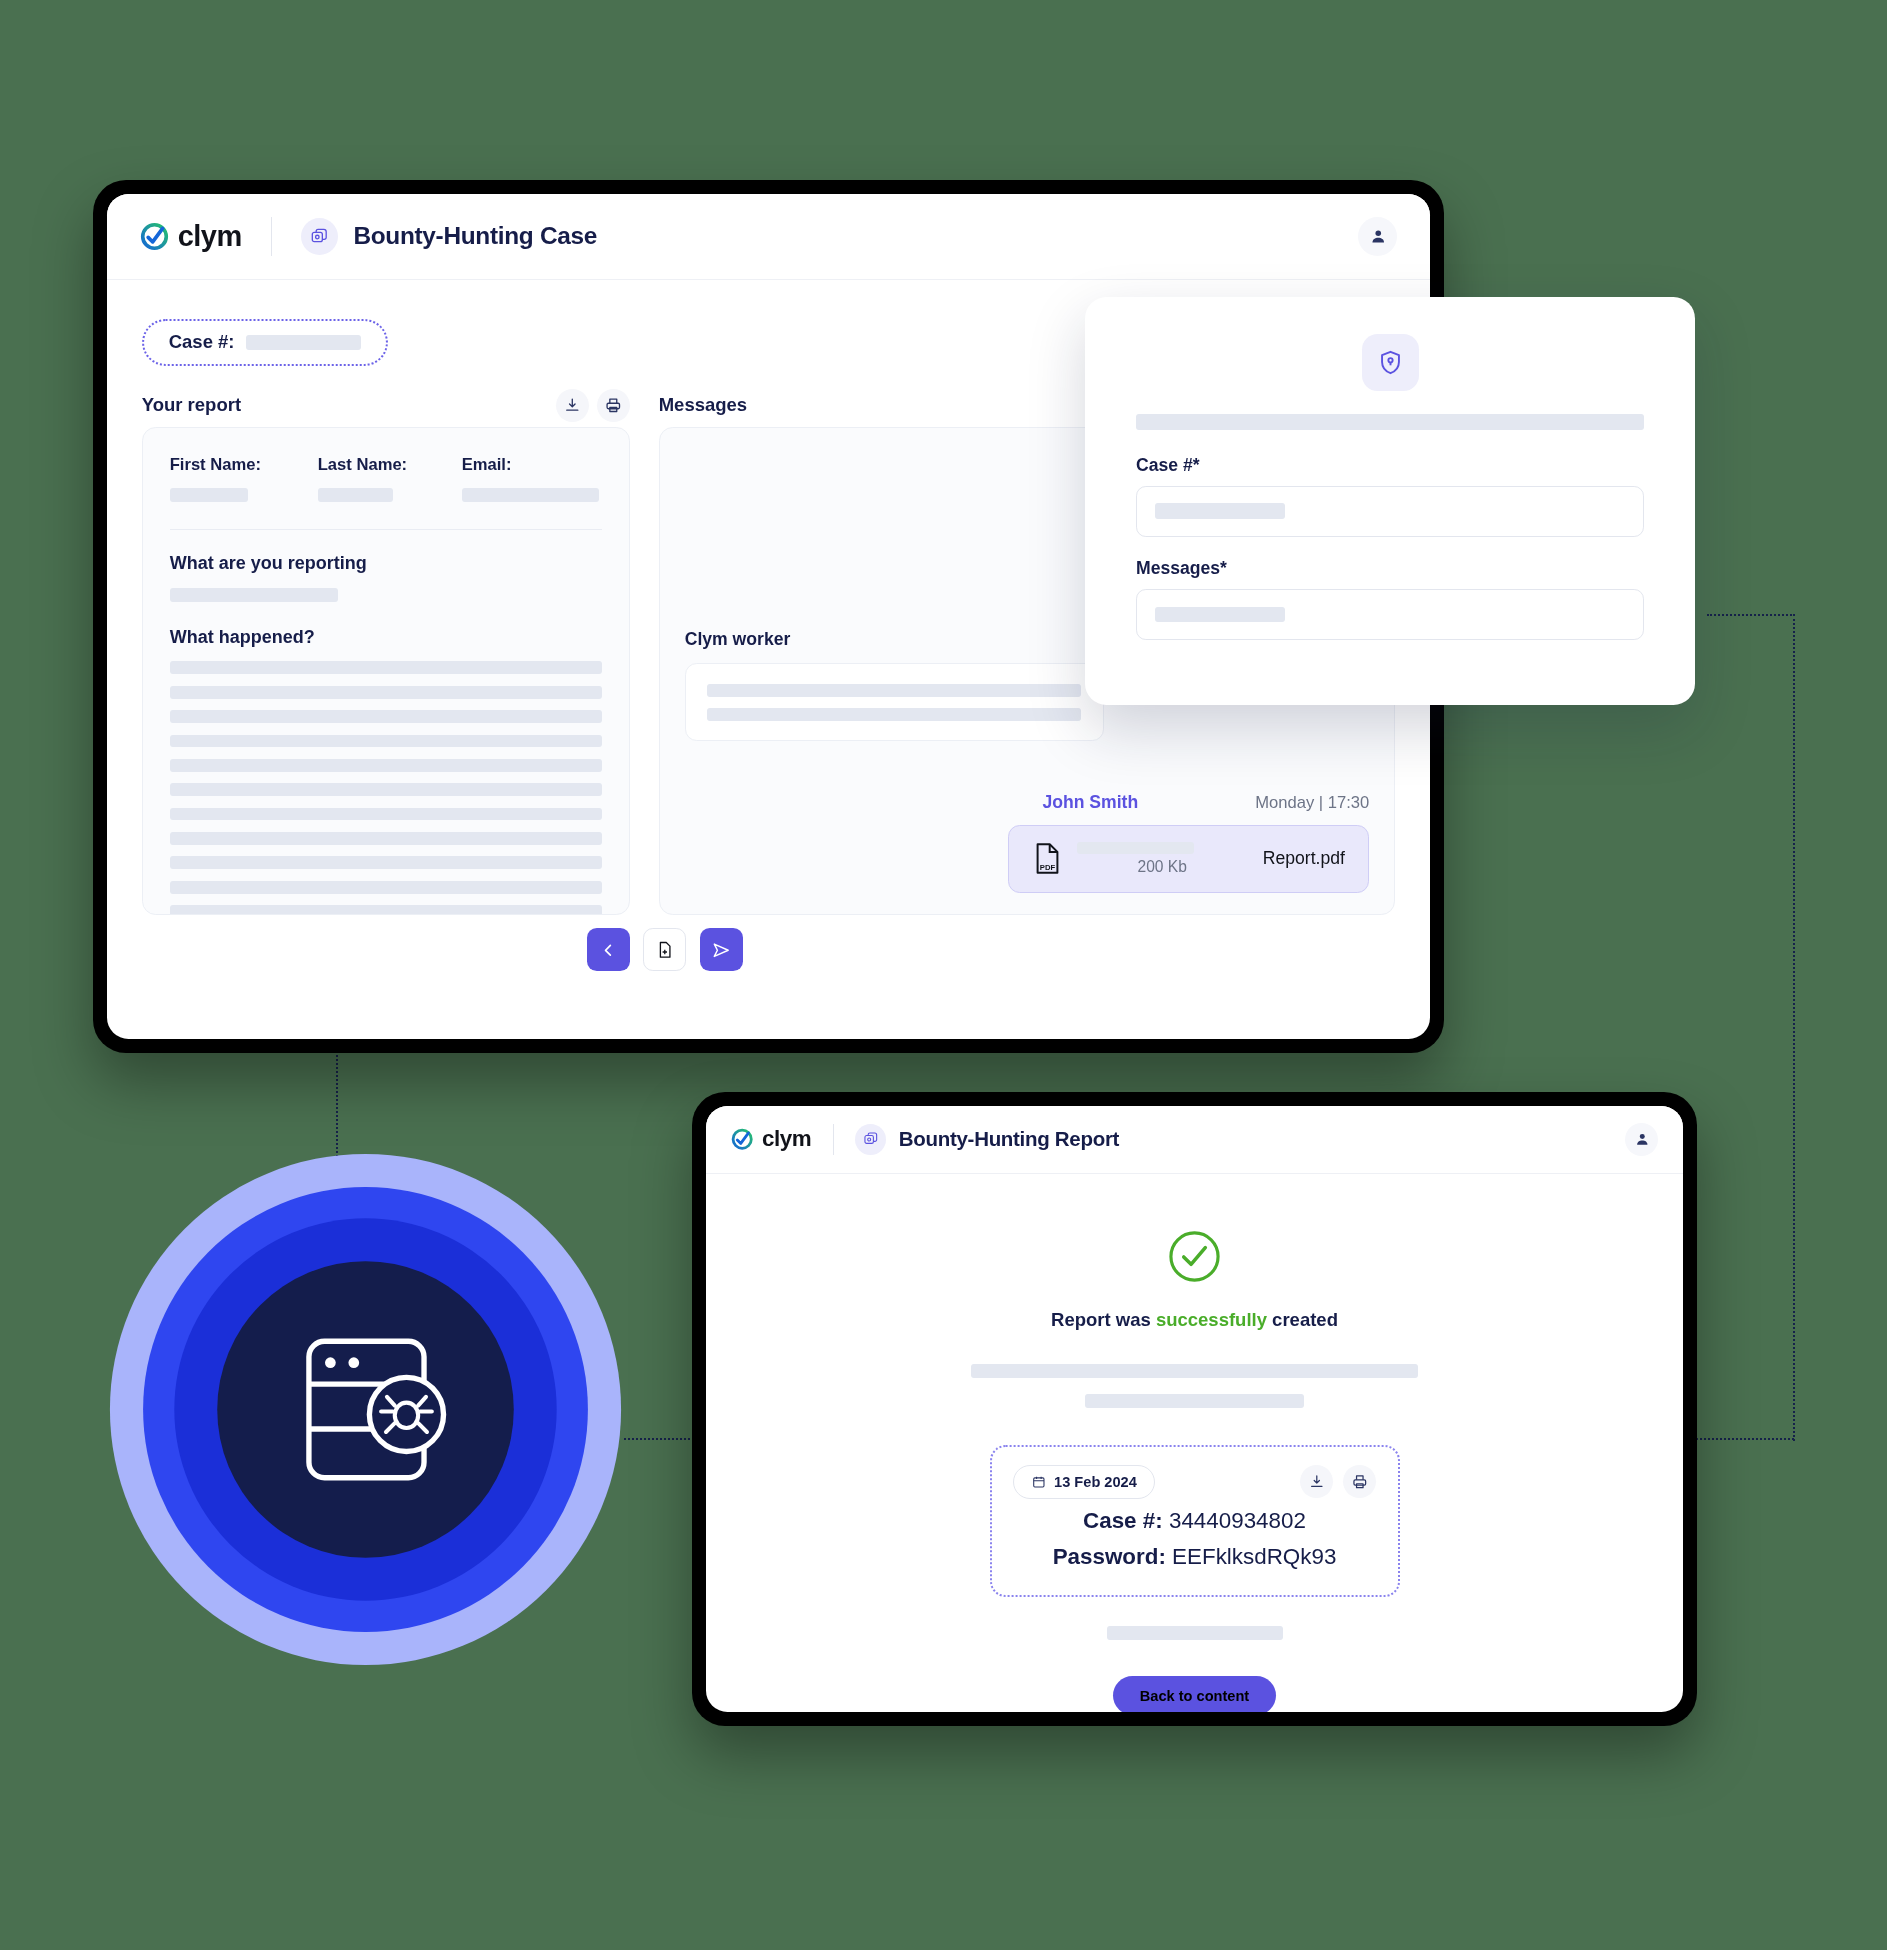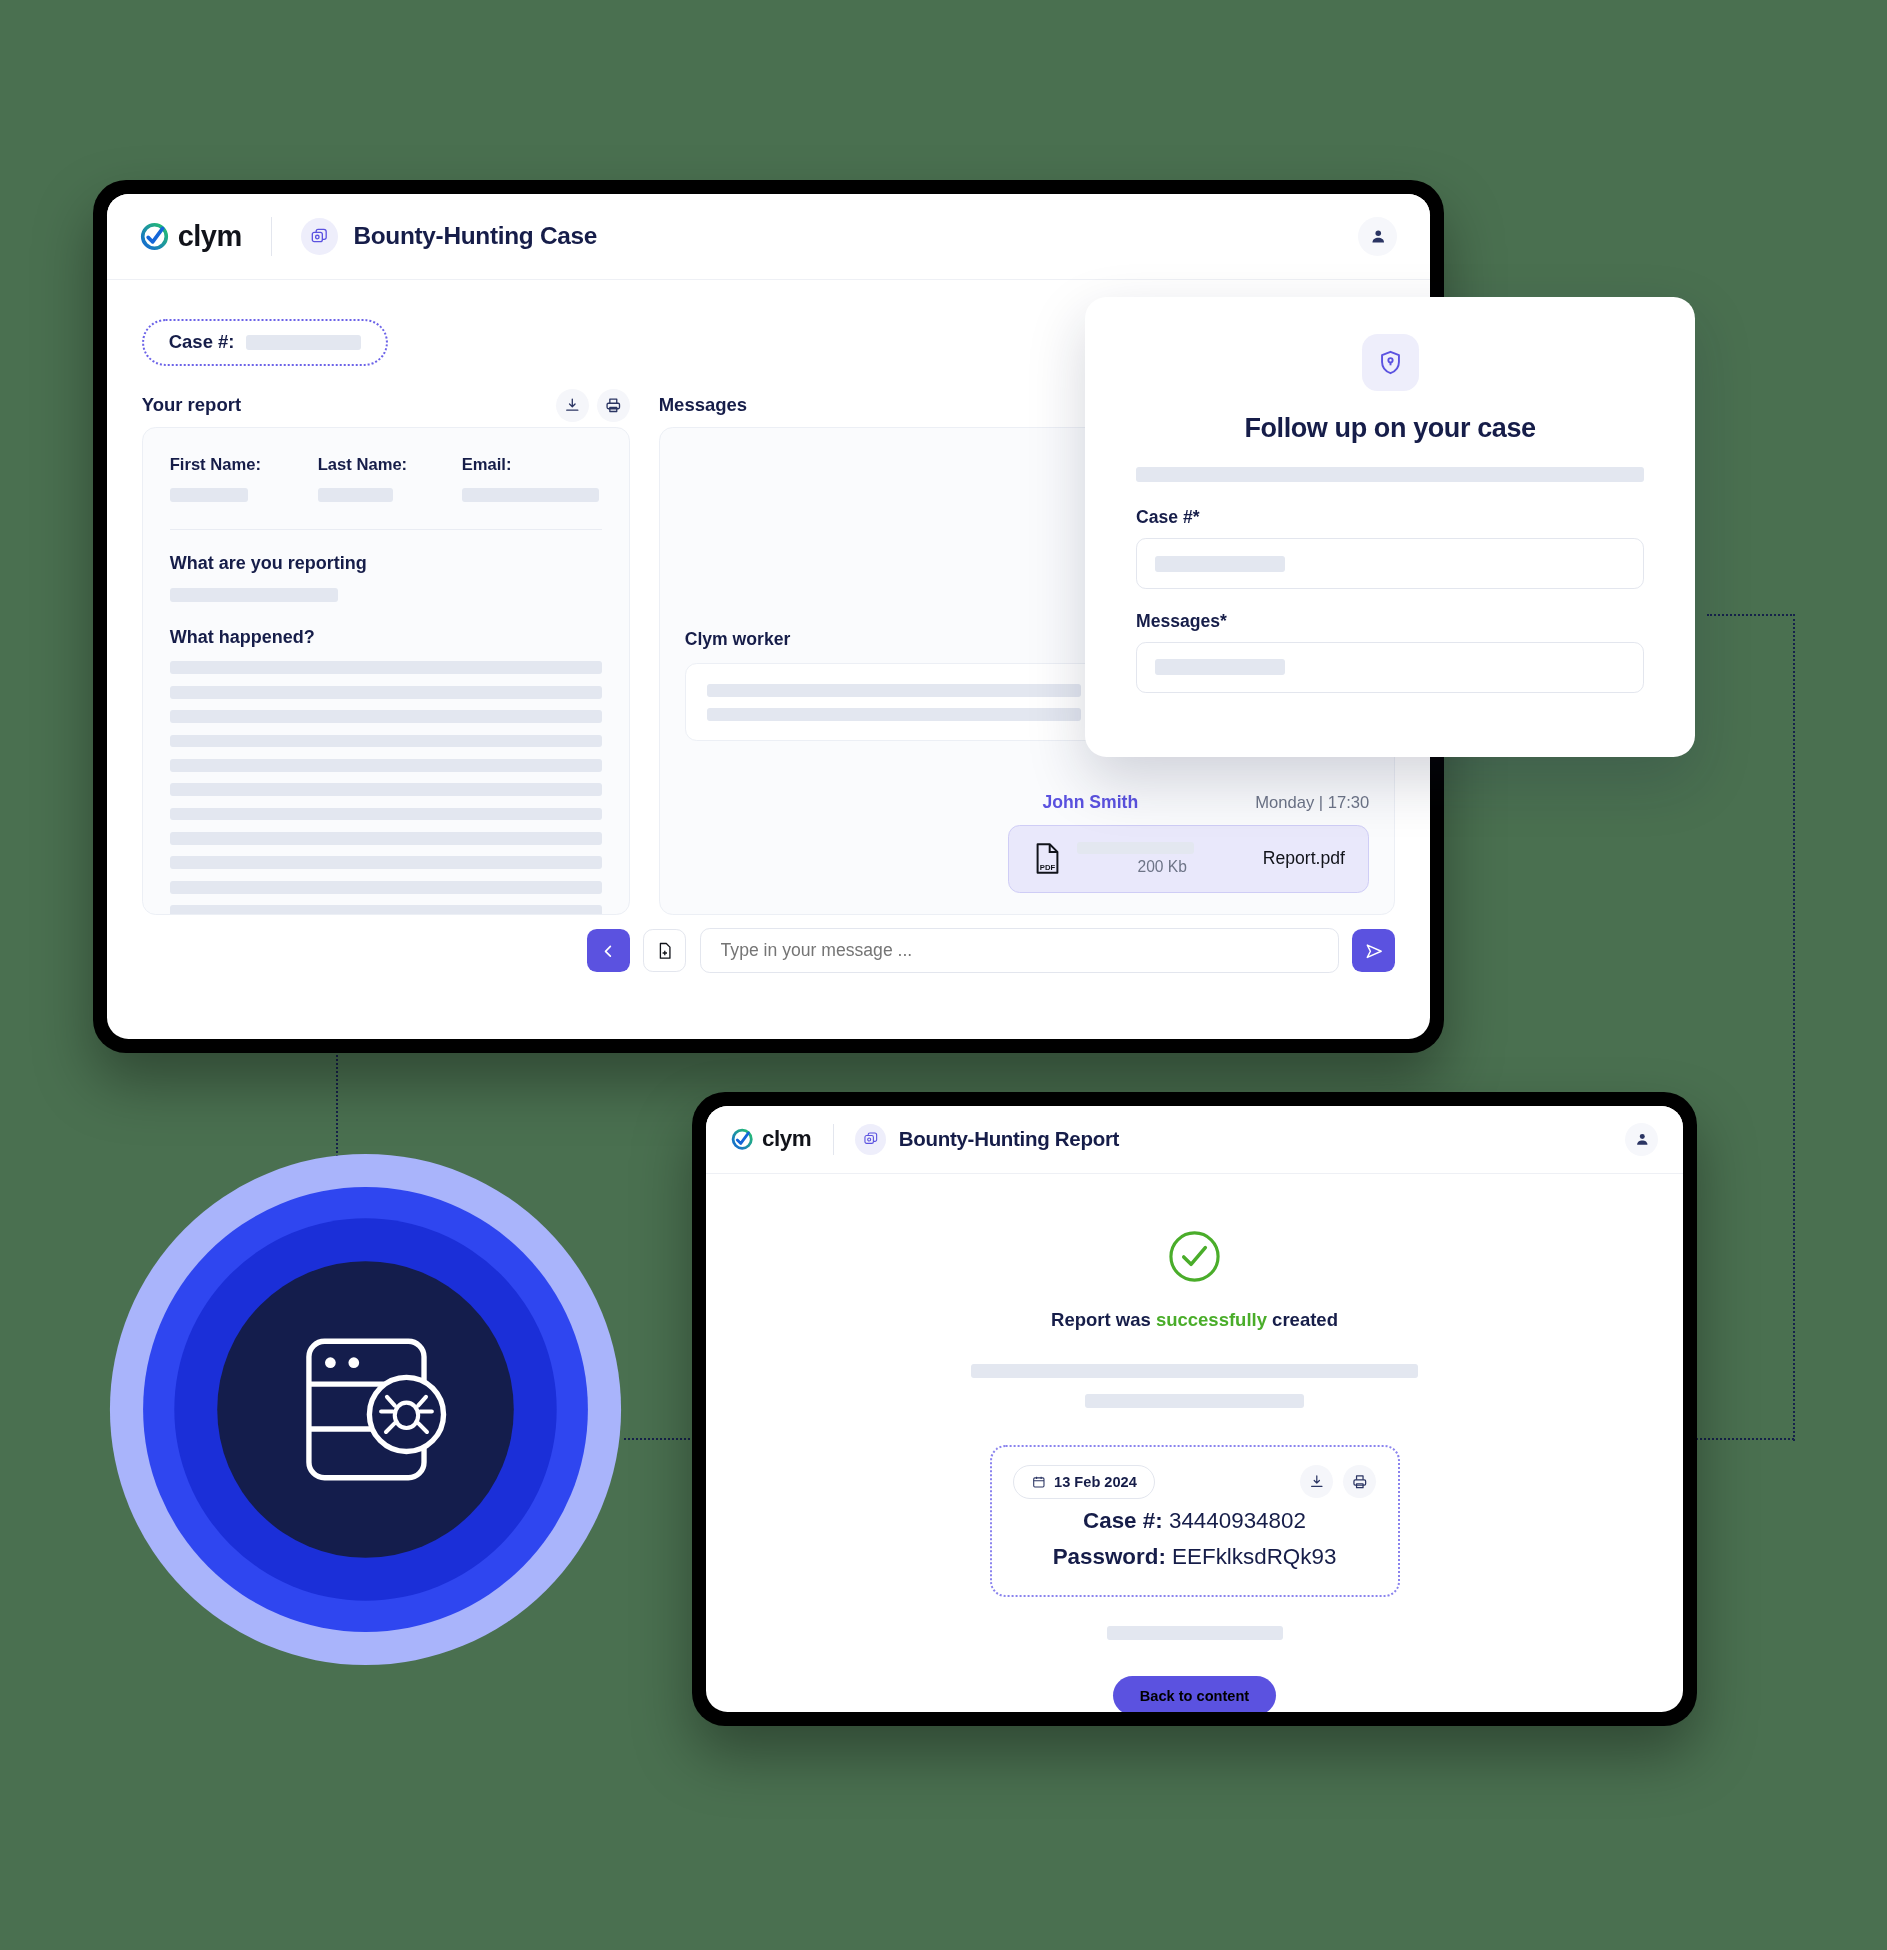--- a/index.html
+++ b/index.html
@@ -393,40 +393,38 @@
                 <path d="M15 5l-7 7 7 7"></path>
               </svg>
           </button>
         </div>
         <button class="attach-btn">
           <svg width="17.6" height="17.6" viewBox="0 0 24 24" fill="none" stroke="#11131a" stroke-width="1.8" stroke-linejoin="round">
             <path d="M6 2h8l5 5v15H6z"></path>
               <path d="M12 12v6M9 15h6"></path>
           </svg>
         </button>
-        <input class="msg-input" value="" placeholder="Type in your message ..." style="">
         <button class="send-btn">
           <svg width="18.5" height="18.5" viewBox="0 0 24 24" fill="none" stroke="#fff" stroke-width="1.9" stroke-linejoin="round">
               <path d="M3 4l18 8-18 8 4-8z"></path>
             </svg>
         </button>
       </div>
 
     </div>
   </div>
 
   <div class="modal" style="left:1085px; top:297px; width:610px;">
     <div class="modal-icon">
       <svg width="27" height="27" viewBox="0 0 24 24" fill="none" stroke="#5b52e0" stroke-width="1.7" stroke-linejoin="round">
         <path d="M12 2.5l7.5 3v6c0 4.7-3.2 8.3-7.5 10-4.3-1.7-7.5-5.3-7.5-10v-6z"></path>
         <circle cx="12" cy="10" r="1.9"></circle>
           <path d="M12 11.9v2.6"></path>
       </svg>
     </div>
-    <div class="modal-title">Follow up on your case</div>
     <div class="modal-sub">
       <span class="sk" style="width:100%;height:15.6px;"></span>
     </div>
 
     <div>
       <div class="form-label">Case #*</div>
       <div class="form-input">
         <span class="sk" style="width:130px;height:15.6px;"></span>
       </div>
     </div>

